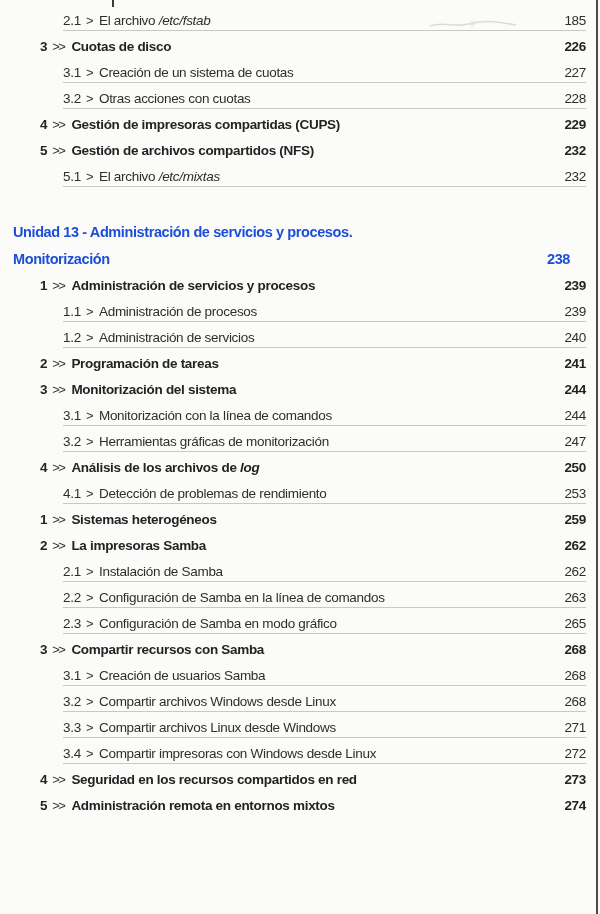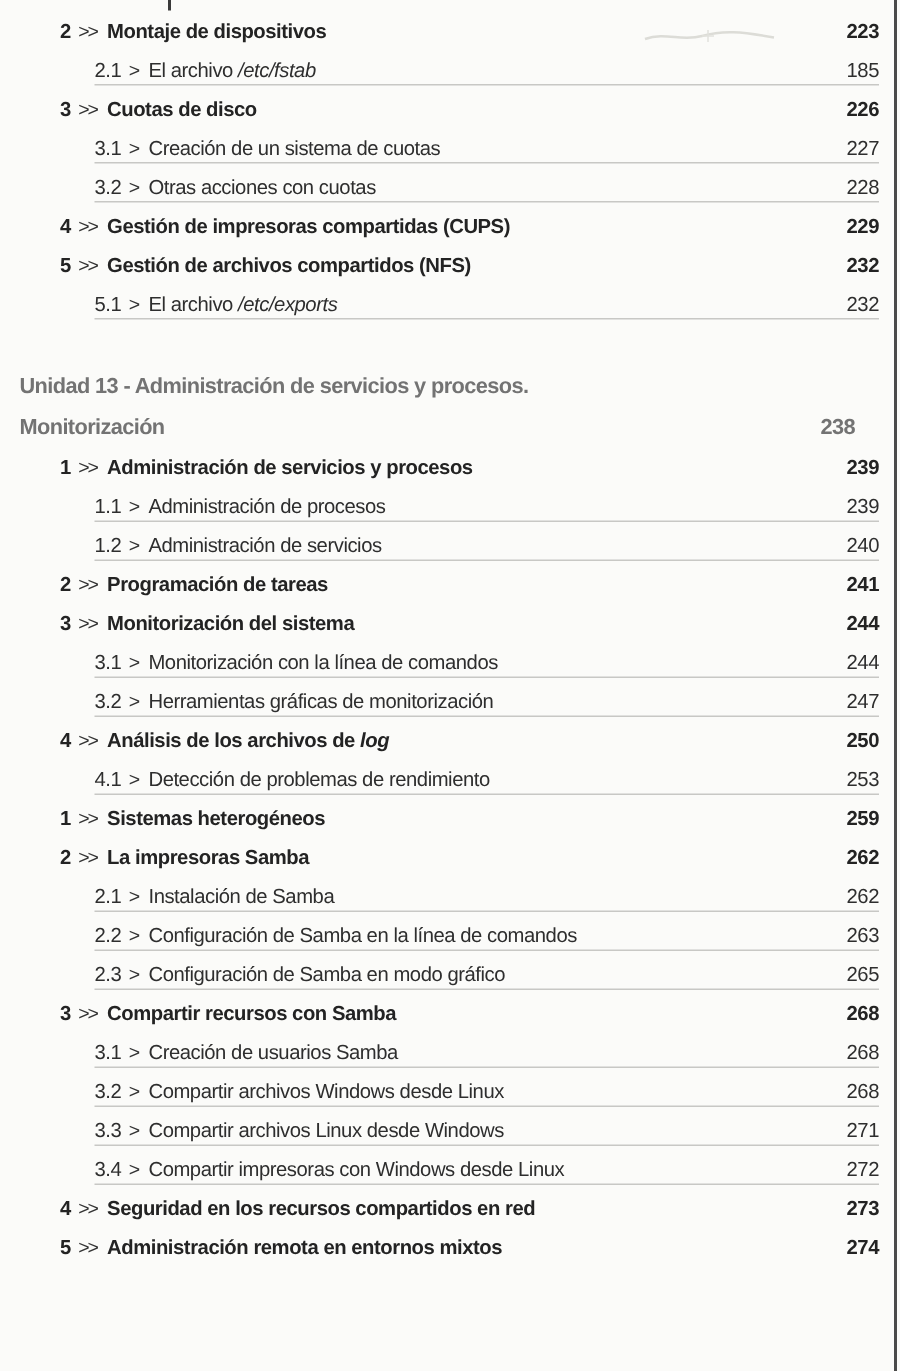--- a/index.html
+++ b/index.html
@@ -42,21 +42,21 @@
   }
   .part.italic { font-style: italic; }
   .page { position: absolute; right: 0; top: 0; }
   
   .unit-block { margin-top: 29px; }
   .unit-line {
     position: relative;
     height: 27px; line-height: 27px;
     font-size: 14.5px; font-weight: bold;
     letter-spacing: -0.4px;
-    color: #737373;
+    color: #1d4ed8;
     white-space: nowrap;
   }
   .unit-text { display: inline-block; margin-left: 13px; }
   .unit-line.indent .unit-text { }
   .unit-line .page { position: absolute; right: 16px; top: 0; }
   
   .scan-edge-line {
     position: absolute; top: 0; bottom: 0; right: 2px;
     width: 2px; background: #4a4a4a;
   }
@@ -67,28 +67,27 @@
   .scan-smudge {
     position: absolute; left: 428px; top: 17px;
     width: 90px; height: 14px;
   }
 </style>
 </head>
 <body style="background: rgb(251, 251, 249); color: rgb(40, 40, 40);">
 
 <div class="toc">
     <div class="entries-block">
-      <div class="row l1"><span class="num">2</span><span class="marker">&gt;&gt;</span><span class="title"><span class="part">Montaje de dispositivos</span></span><span class="page">223</span></div>
       <div class="row l2"><span class="num">2.1</span><span class="marker">&gt;</span><span class="title"><span class="part">El archivo </span><span class="part italic">/etc/fstab</span></span><span class="page">185</span></div>
       <div class="row l1"><span class="num">3</span><span class="marker">&gt;&gt;</span><span class="title"><span class="part">Cuotas de disco</span></span><span class="page">226</span></div>
       <div class="row l2"><span class="num">3.1</span><span class="marker">&gt;</span><span class="title"><span class="part">Creación de un sistema de cuotas</span></span><span class="page">227</span></div>
       <div class="row l2"><span class="num">3.2</span><span class="marker">&gt;</span><span class="title"><span class="part">Otras acciones con cuotas</span></span><span class="page">228</span></div>
       <div class="row l1"><span class="num">4</span><span class="marker">&gt;&gt;</span><span class="title"><span class="part">Gestión de impresoras compartidas (CUPS)</span></span><span class="page">229</span></div>
       <div class="row l1"><span class="num">5</span><span class="marker">&gt;&gt;</span><span class="title"><span class="part">Gestión de archivos compartidos (NFS)</span></span><span class="page">232</span></div>
-      <div class="row l2"><span class="num">5.1</span><span class="marker">&gt;</span><span class="title"><span class="part">El archivo </span><span class="part italic">/etc/exports</span></span><span class="page">232</span></div>
+      <div class="row l2"><span class="num">5.1</span><span class="marker">&gt;</span><span class="title"><span class="part">El archivo </span><span class="part italic">/etc/mixtas</span></span><span class="page">232</span></div>
     </div>
     <div class="unit-block">
       <div class="unit-line"><span class="unit-text">Unidad 13 - Administración de servicios y procesos.</span></div>
       <div class="unit-line indent"><span class="unit-text">Monitorización</span><span class="page">238</span></div>
     </div>
     <div class="entries-block">
       <div class="row l1"><span class="num">1</span><span class="marker">&gt;&gt;</span><span class="title"><span class="part">Administración de servicios y procesos</span></span><span class="page">239</span></div>
       <div class="row l2"><span class="num">1.1</span><span class="marker">&gt;</span><span class="title"><span class="part">Administración de procesos</span></span><span class="page">239</span></div>
       <div class="row l2"><span class="num">1.2</span><span class="marker">&gt;</span><span class="title"><span class="part">Administración de servicios</span></span><span class="page">240</span></div>
       <div class="row l1"><span class="num">2</span><span class="marker">&gt;&gt;</span><span class="title"><span class="part">Programación de tareas</span></span><span class="page">241</span></div>

